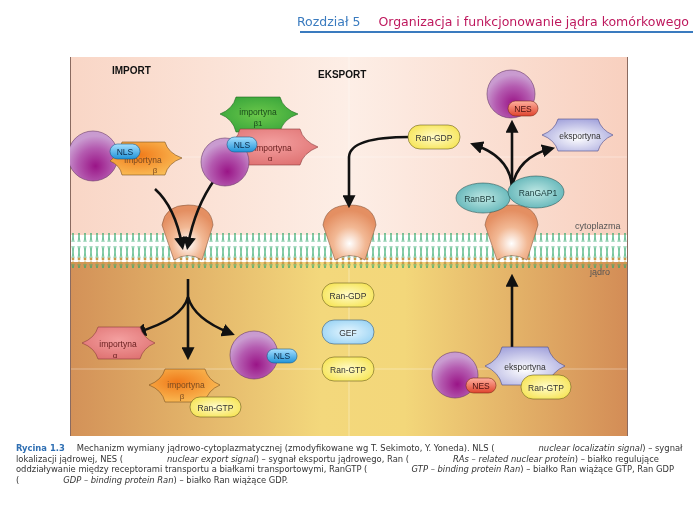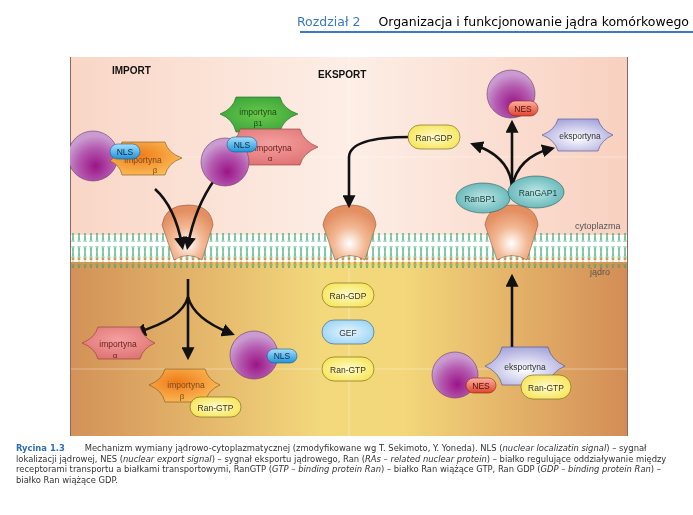--- a/index.html
+++ b/index.html
@@ -1,34 +1,34 @@
 <!DOCTYPE html>
 <html><head>
 <meta charset="utf-8">
 <style>
   html, body { margin:0; padding:0; background:#ffffff; }
   body { width:693px; height:515px; position:relative; overflow:hidden; font-family:"Liberation Sans", sans-serif; }
   .header { position:absolute; top:14px; right:0; left:0; height:22px; }
   .header-text { position:absolute; right:4px; top:0; font-family:"DejaVu Sans", sans-serif; font-size:12.5px; color:#3a7bbf; white-space:nowrap; }
   .header-text .chapter { margin-right:14px; }
-  .header-text .title { color:#000000; }
+  .header-text .title { color:#be185d; }
   .header-rule { position:absolute; left:300px; right:0; top:17px; height:1.5px; background:#3a7bbf; }
   .figure { position:absolute; left:70px; top:57px; width:546px; height:379px; }
   .figure svg { width:558px; height:379px; display:block; }
   .caption { position:absolute; left:16px; top:443px; width:672px; font-family:"DejaVu Sans", sans-serif; font-size:8.4px; line-height:10.6px; color:#333; }
-  .caption .lead { color:#2f6fb3; font-weight:bold; margin-right:20px; }
-  .caption i { font-style:italic; }
+  .caption .lead { color:#2f6fb3; font-weight:bold; margin-right:12px; }
+  .caption i { font-style:italic;margin-left:44px; }
   .lbl { font-family:"Liberation Sans", sans-serif; }
 </style>
 </head>
 <body>
 
 <div class="header">
   <div class="header-text">
-    <span class="chapter">Rozdział 2</span>
+    <span class="chapter">Rozdział 5</span>
     <span class="title">Organizacja i funkcjonowanie jądra komórkowego</span>
   </div>
   <div class="header-rule"></div>
 </div>
 
 <div class="figure">
 <svg viewBox="0 0 558 379" xmlns="http://www.w3.org/2000/svg">
   <defs>
     <linearGradient id="cytoGrad" x1="0" y1="0" x2="1" y2="0">
       <stop offset="0" stop-color="#f9d6c6"></stop>

